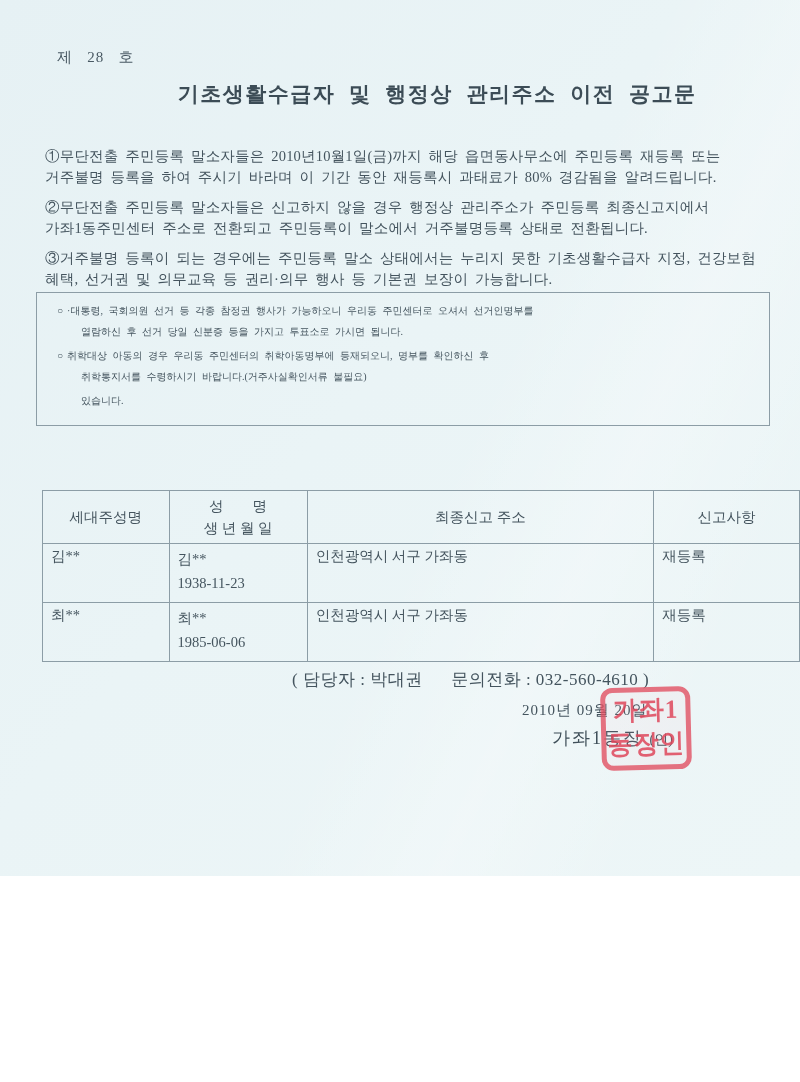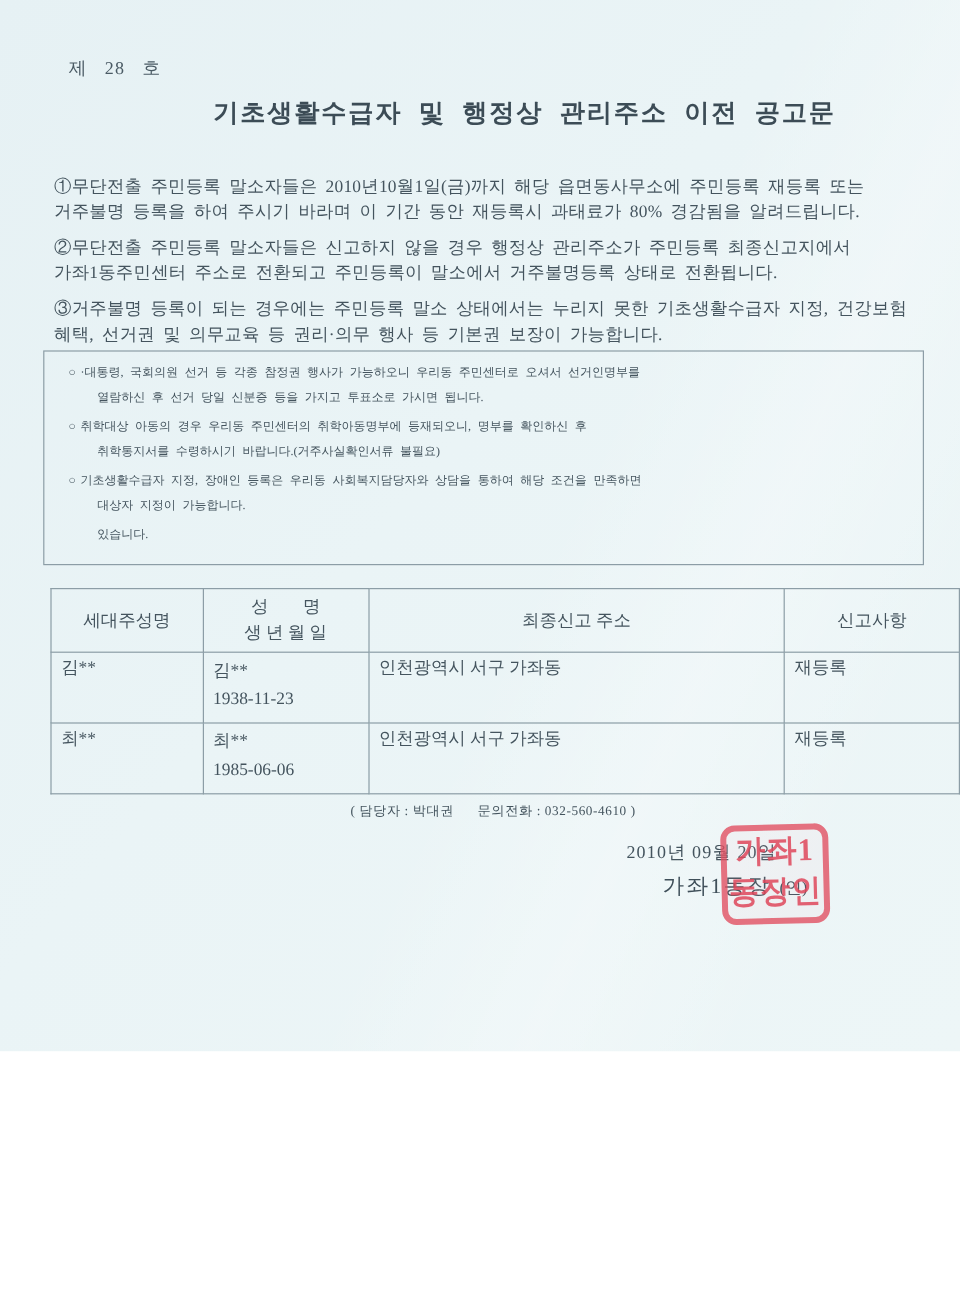--- a/index.html
+++ b/index.html
@@ -58,21 +58,21 @@
   .col-householder{width:113px;}
   .col-name{width:123px;}
   .col-address{width:341px;}
   .col-report{width:133px;}
   .notice-table thead th{height:46px;text-align:center;vertical-align:middle;}
   .hdr-two-line div{white-space:pre;line-height:22px;}
   .notice-table tbody td{height:52px;vertical-align:top;text-align:left;}
   .cell-stack div{line-height:24px;}
   .contact{
     position:absolute;top:668px;left:292px;
-    font-size:11px;white-space:pre;letter-spacing:0.5px;
+    font-size:17px;white-space:pre;letter-spacing:0.5px;
   }
   .date-line{
     position:absolute;top:701px;left:522px;
     font-size:15px;letter-spacing:1px;white-space:pre;
   }
   .signer-line{
     position:absolute;top:726px;left:552px;
     font-size:18px;letter-spacing:2px;white-space:pre;color:#3f4f59;
   }
   .seal-mark{font-size:14px;letter-spacing:0;}
@@ -122,22 +122,20 @@
   <div class="box">
     <div class="bullet-item">
       <div class="bullet-first"><span class="bullet-mark">○</span><span>·대통령, 국회의원 선거 등 각종 참정권 행사가 가능하오니 우리동 주민센터로 오셔서 선거인명부를</span></div>
       <div class="bullet-cont">열람하신 후 선거 당일 신분증 등을 가지고 투표소로 가시면 됩니다.</div>
     </div>
     <div class="bullet-item">
       <div class="bullet-first"><span class="bullet-mark">○</span><span>취학대상 아동의 경우 우리동 주민센터의 취학아동명부에 등재되오니, 명부를 확인하신 후</span></div>
       <div class="bullet-cont">취학통지서를 수령하시기 바랍니다.(거주사실확인서류 불필요)</div>
     </div>
     <div class="bullet-item">
-      <div class="bullet-first"><span class="bullet-mark">○</span><span>기초생활수급자 지정, 장애인 등록은 우리동 사회복지담당자와 상담을 통하여 해당 조건을 만족하면</span></div>
-      <div class="bullet-cont">대상자 지정이 가능합니다.</div>
     </div>
     <div class="bullet-item">
       <div class="bullet-cont">있습니다.</div>
     </div>
   </div>
 
   <table class="notice-table">
     <thead>
       <tr>
         <th class="col-householder">세대주성명</th>

